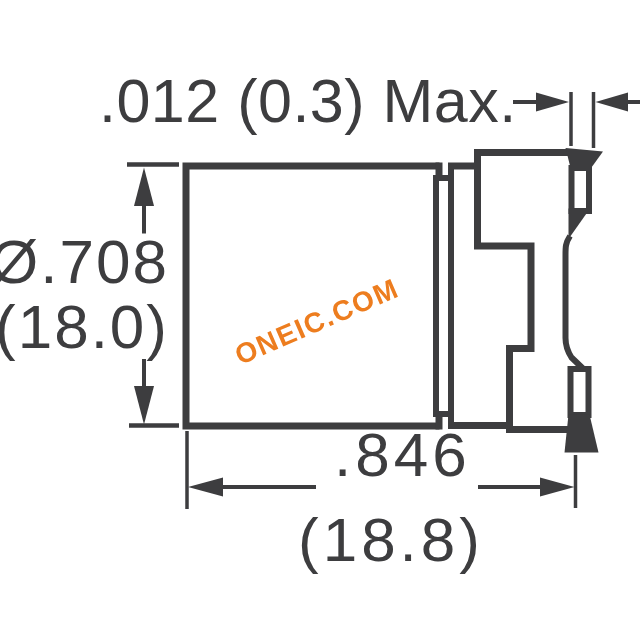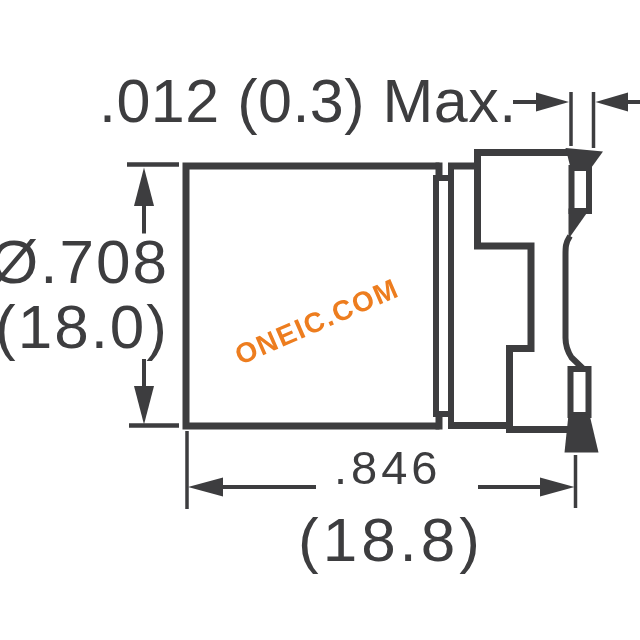--- a/index.html
+++ b/index.html
@@ -26,21 +26,21 @@
   }
   .top-label{left:99px;top:71px;font-size:61px;letter-spacing:0.5px;}
   .side-label{
     right:471px; 
     top:229px;
     font-size:62px;
     letter-spacing:2px;
     text-align:right;
     line-height:65px;
   }
-  .bottom-label-1{left:334px;top:444px;font-size:47px;letter-spacing:4px;}
+  .bottom-label-1{left:334px;top:424px;font-size:62px;letter-spacing:4px;}
   .bottom-label-2{left:298px;top:509px;font-size:62px;letter-spacing:4px;}
   .watermark{
     position:absolute;
     left:317px;top:322px;
     font-size:28px;
     font-weight:600;
     letter-spacing:1.5px;
     color:var(--wm);
     transform:translate(-50%,-50%) rotate(-23.5deg);
     transform-origin:center center;

